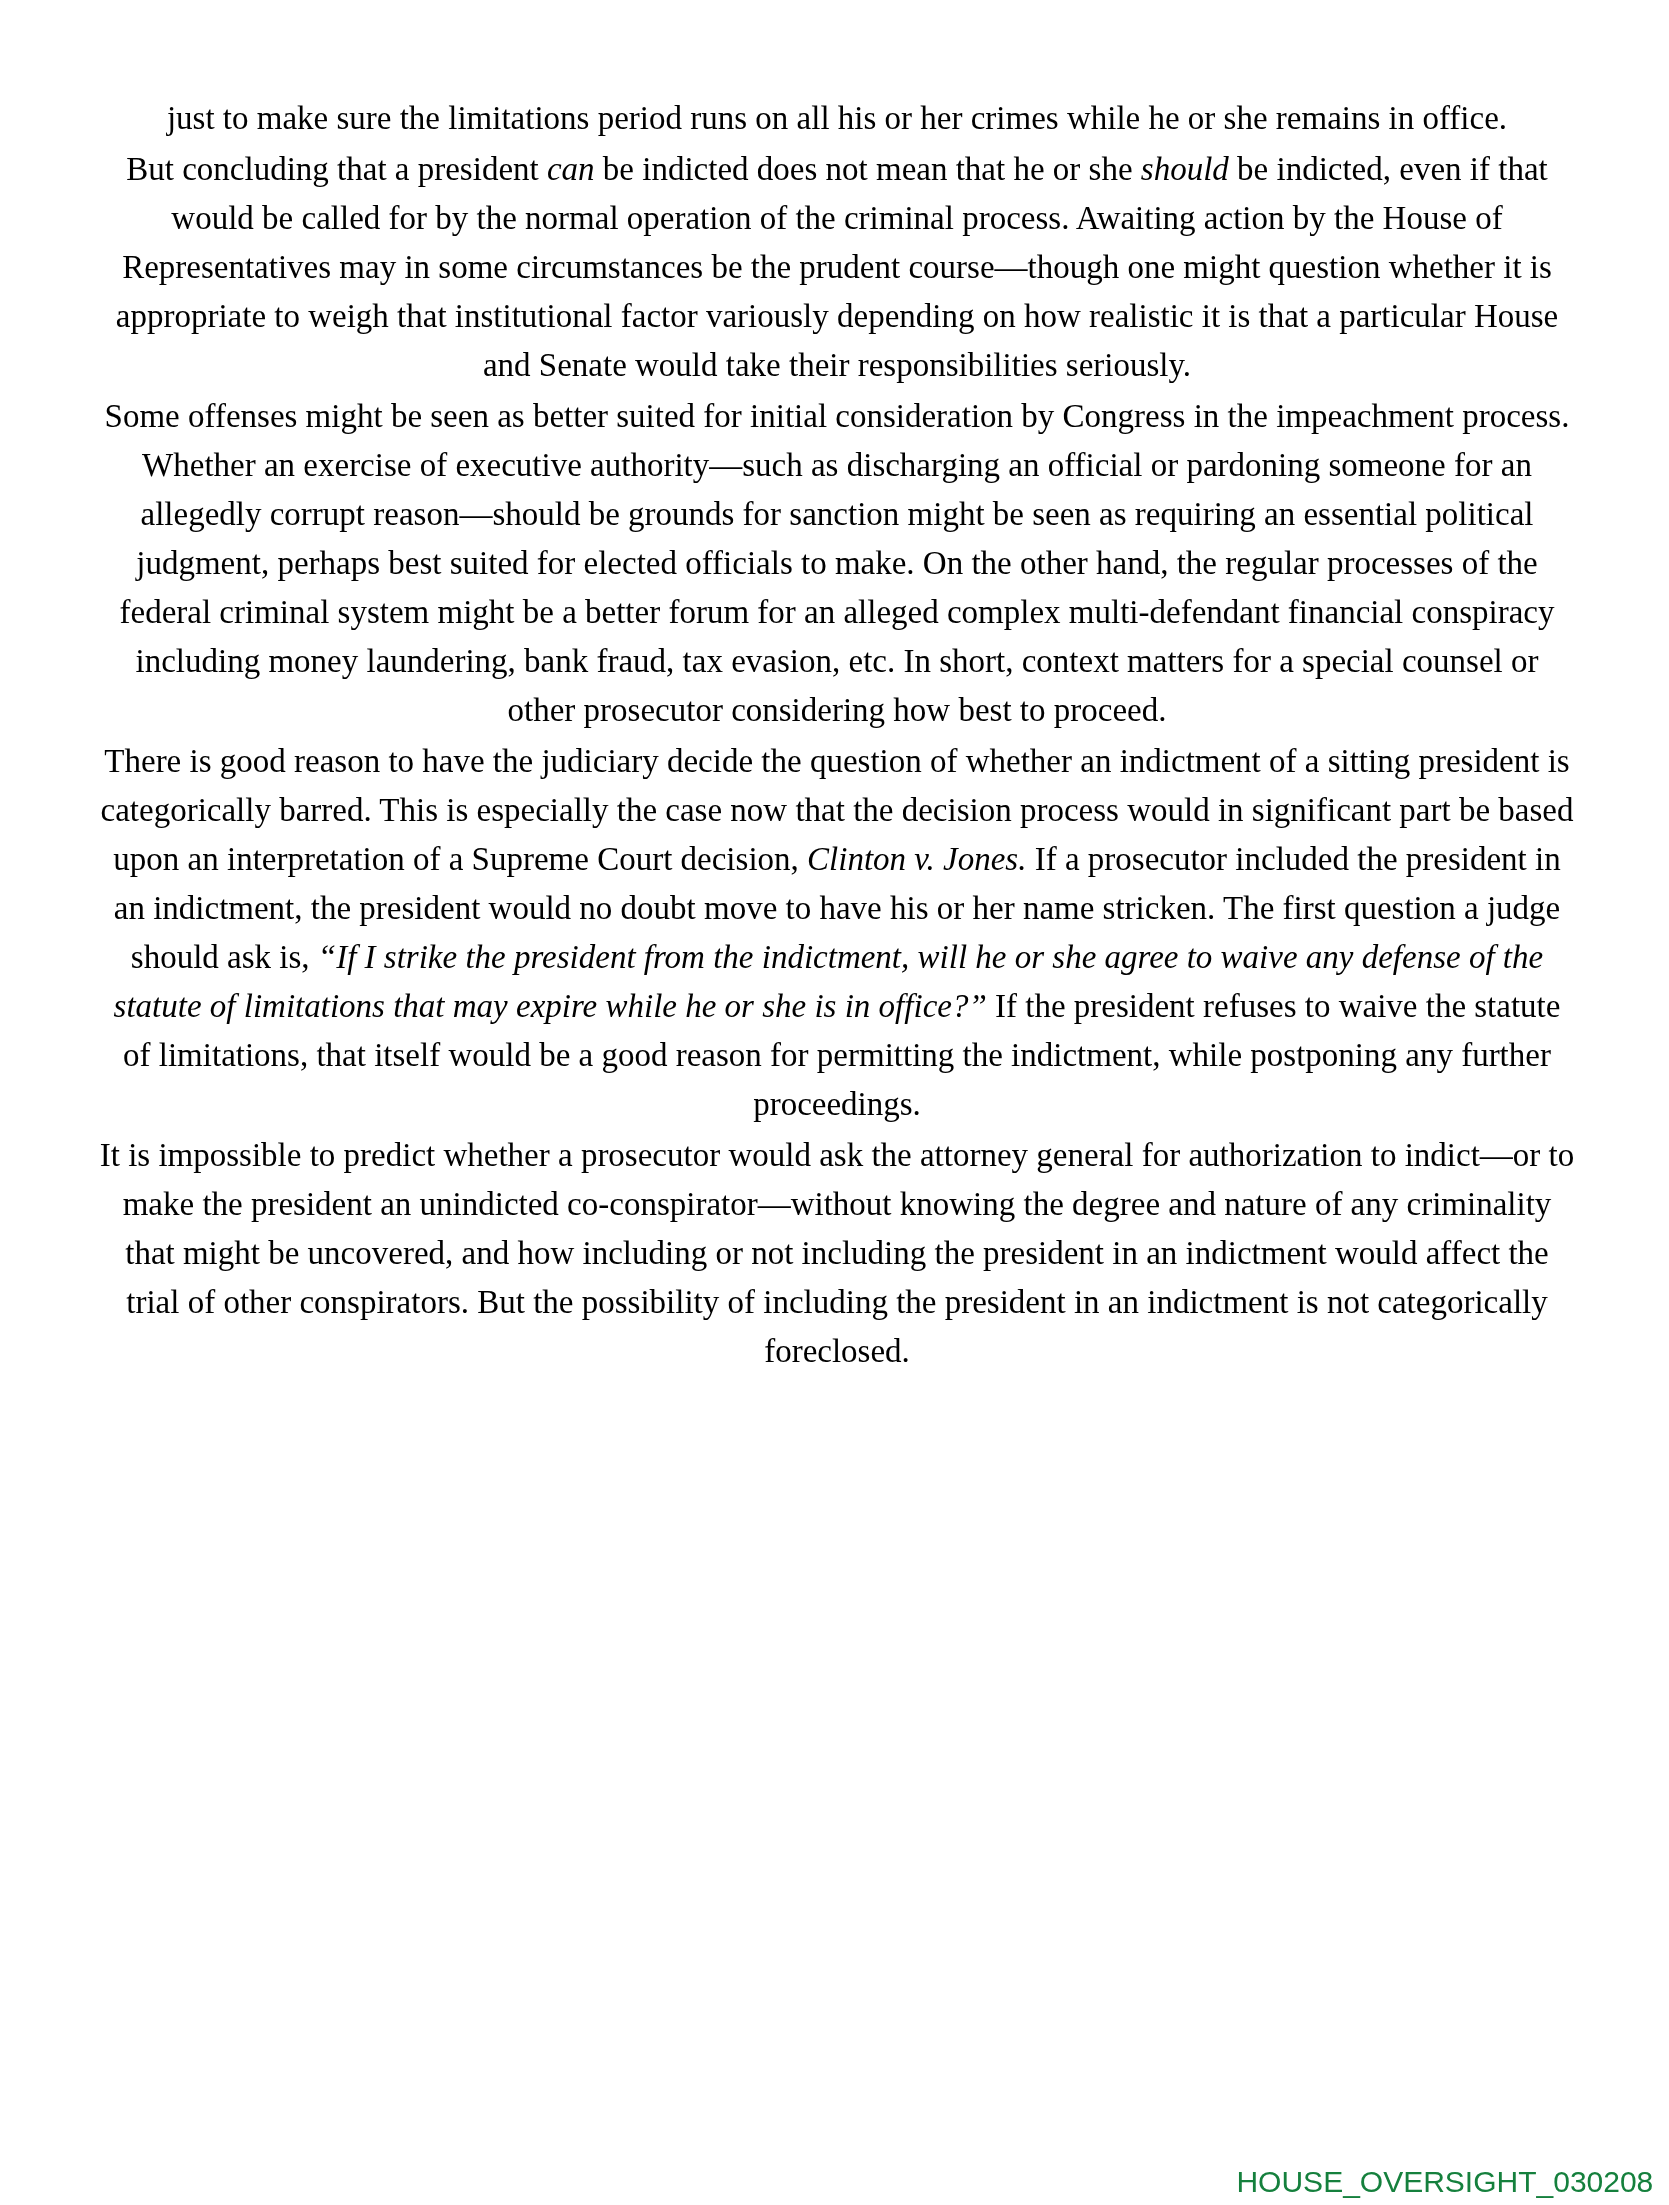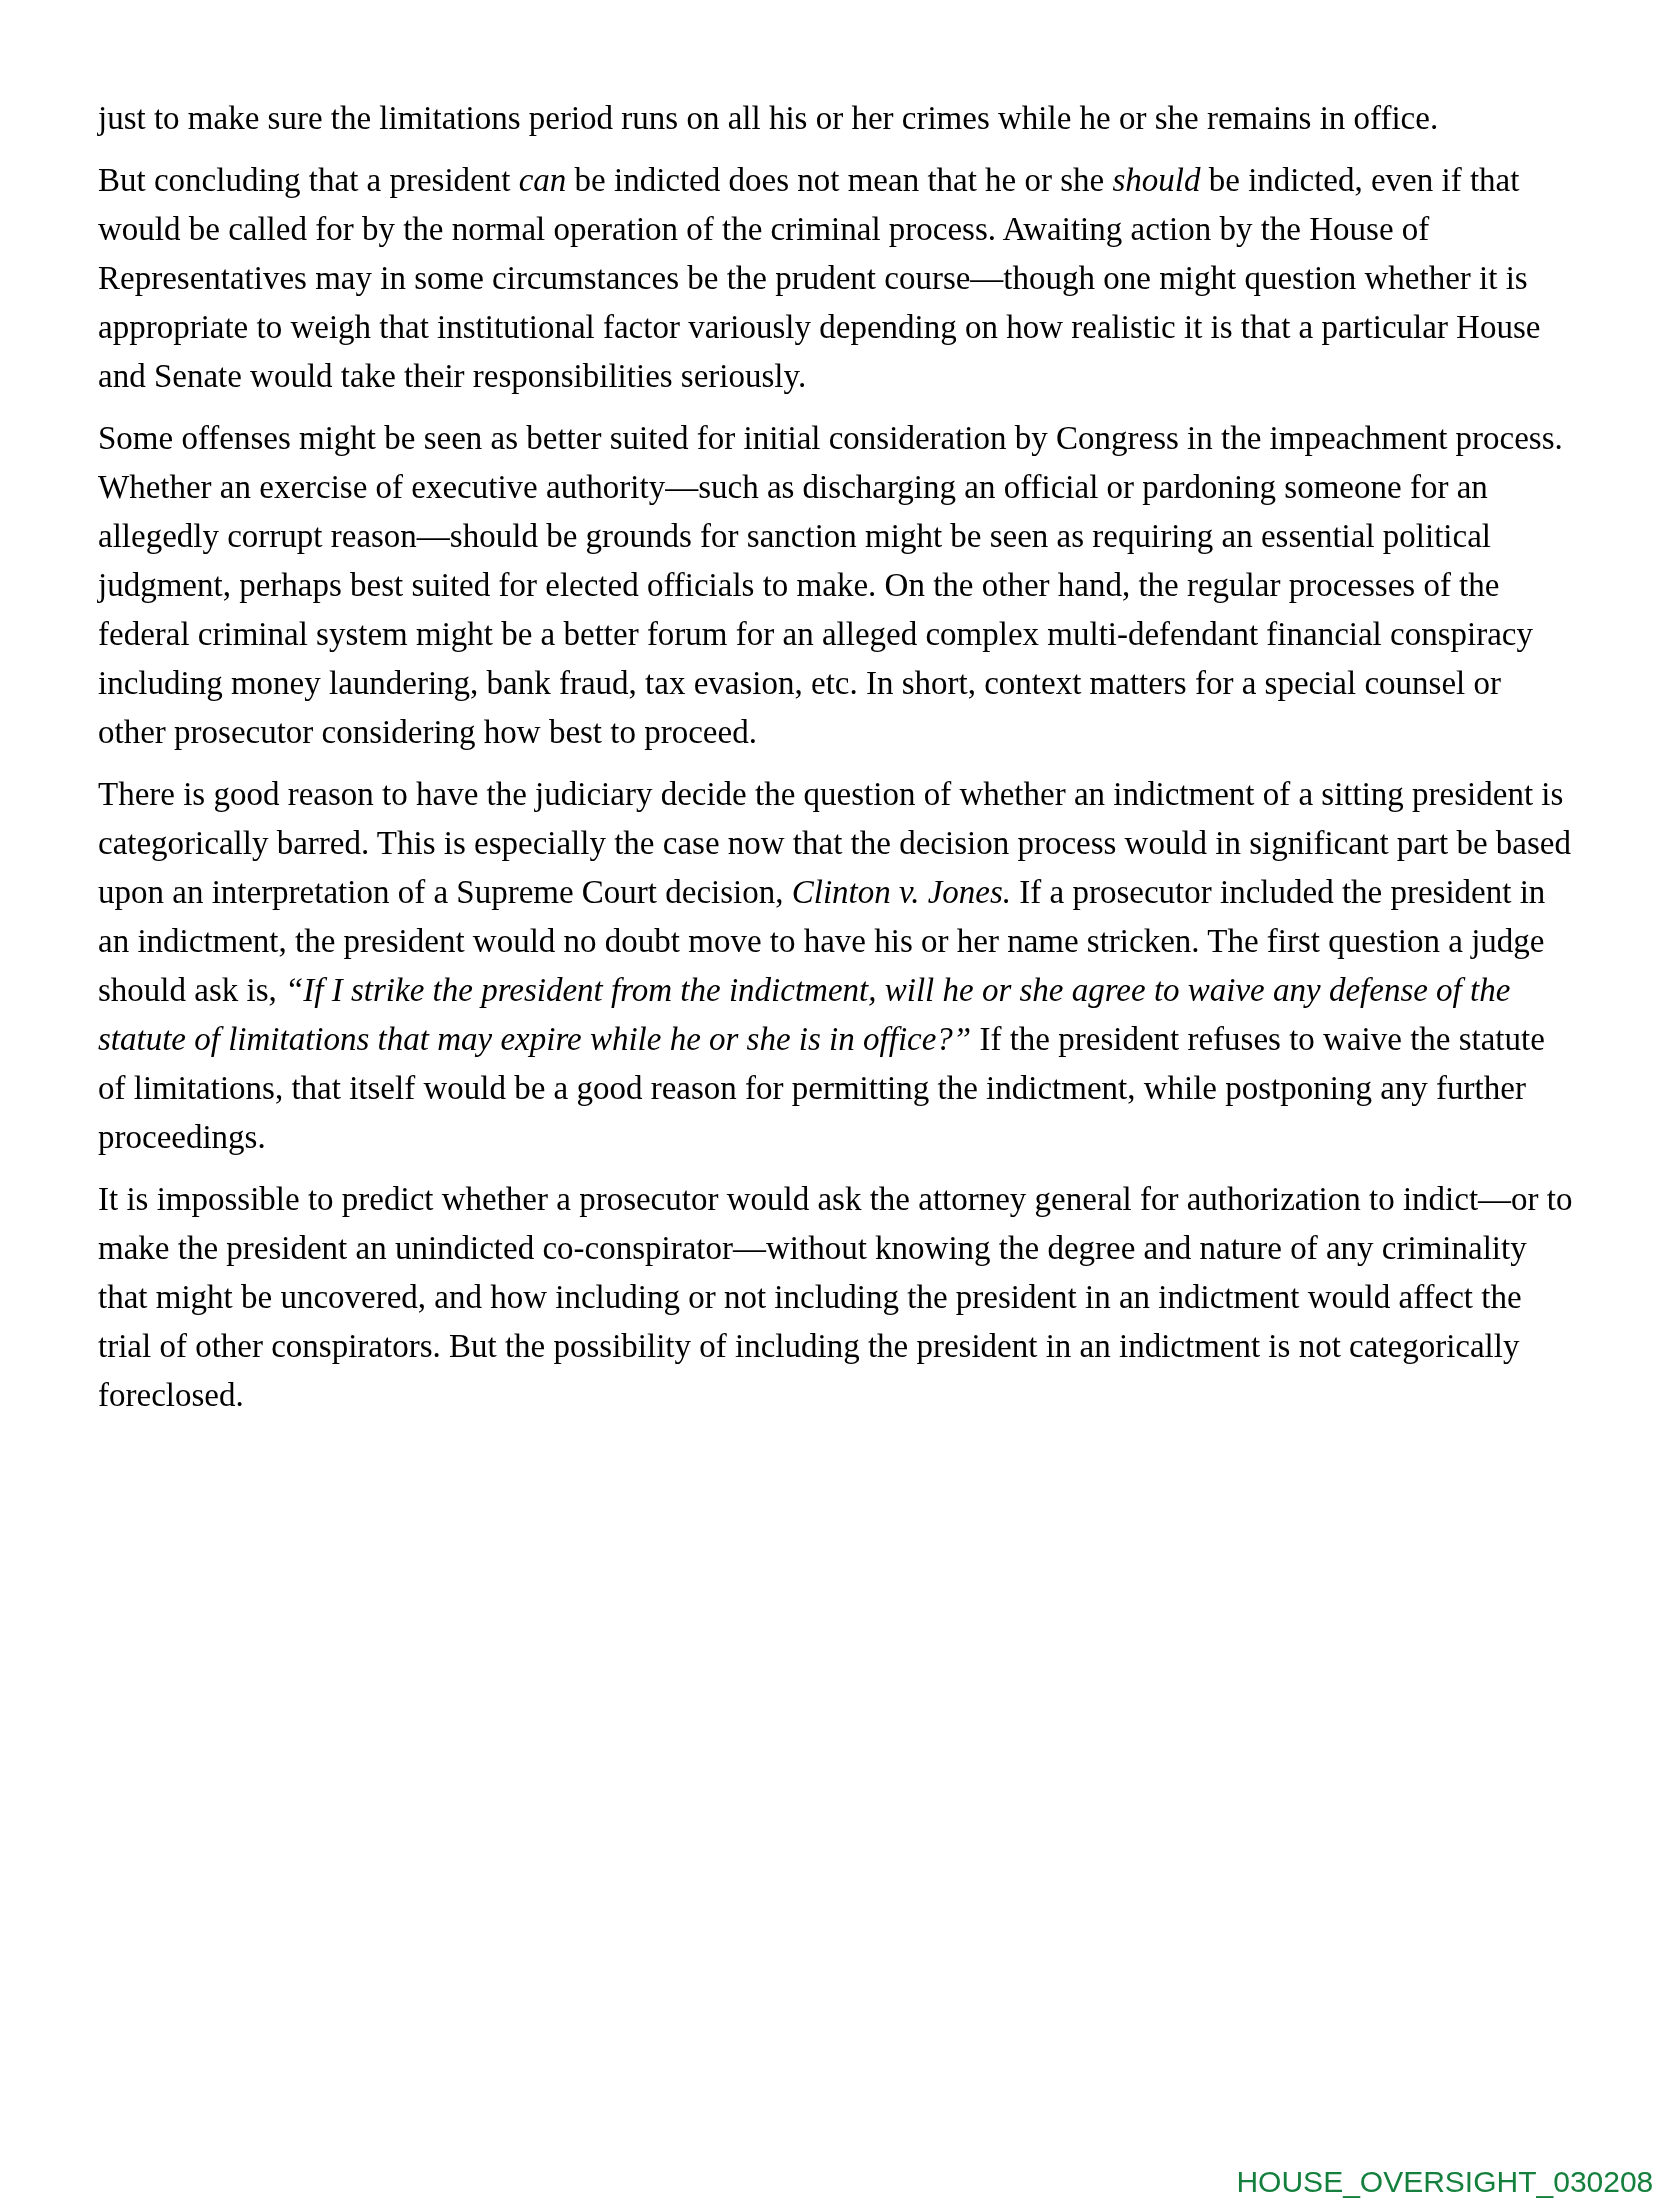--- a/index.html
+++ b/index.html
@@ -17,28 +17,28 @@
   }
   .content {
     position: absolute;
     left: 98px;
     top: 94px;
     width: 1478px;
     font-family: "Liberation Serif", "DejaVu Serif", serif;
     font-size: 33px;
     line-height: 49px;
     color: #000000;
-    text-align: left;
+    text-align: center;
   }
   .para {
     margin: 0;
     padding: 0;
   }
   .para + .para {
-    margin-top: 13px;
+    margin-top: 2px;
   }
   .italic {
     font-style: italic;
   }
   .bates {
     position: absolute;
     right: 15.7px;
     bottom: 6.5px;
     font-family: "Liberation Sans", "DejaVu Sans", sans-serif;
     font-size: 30px;

